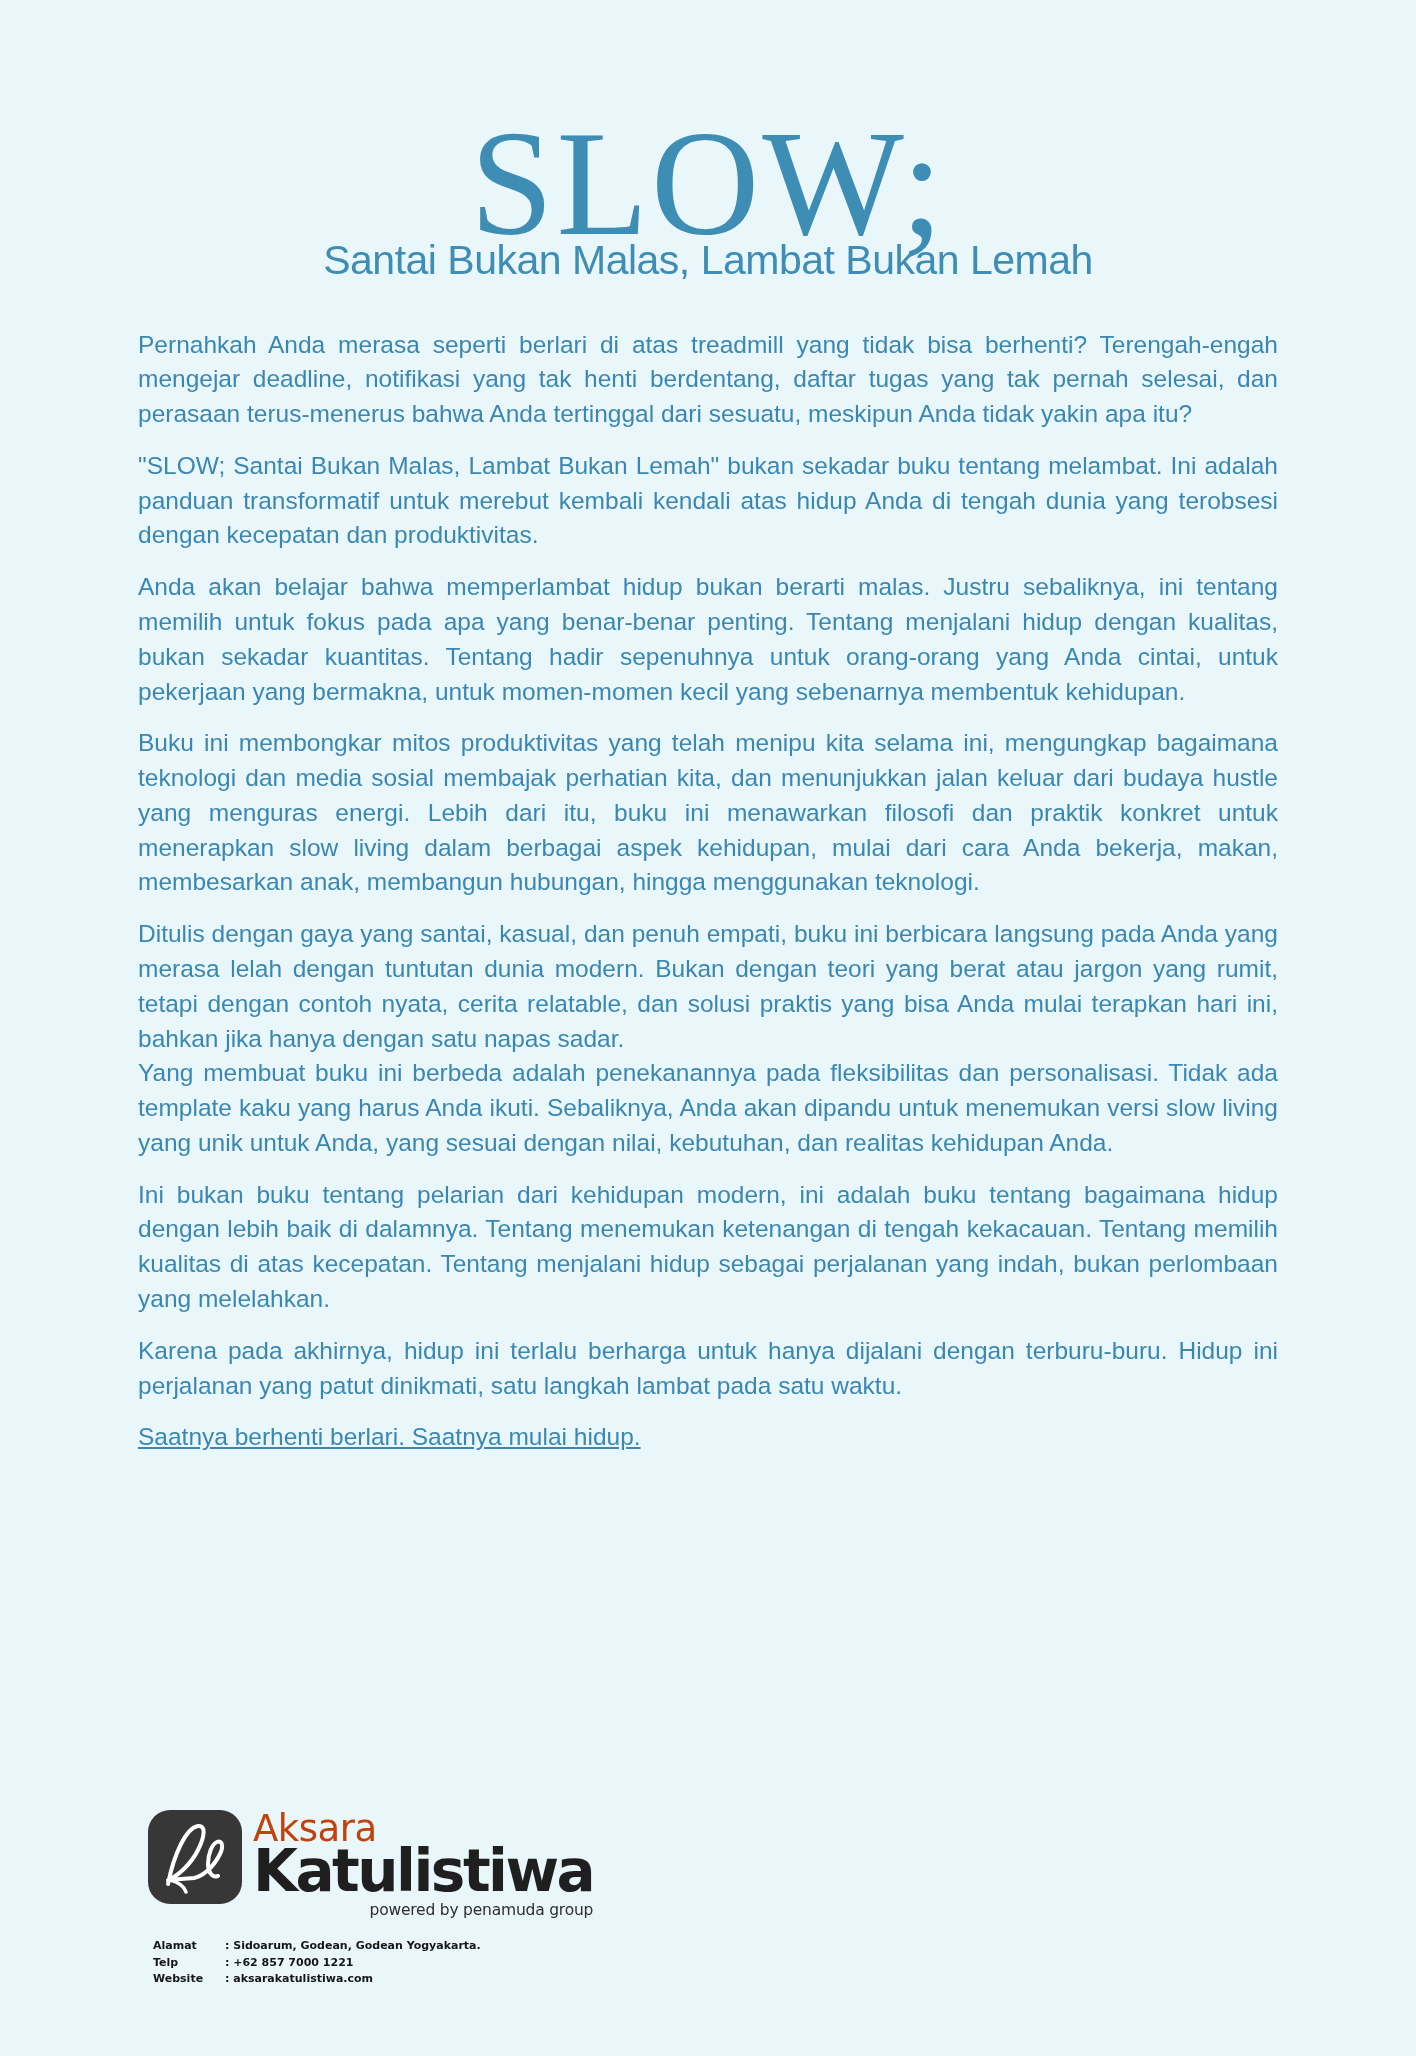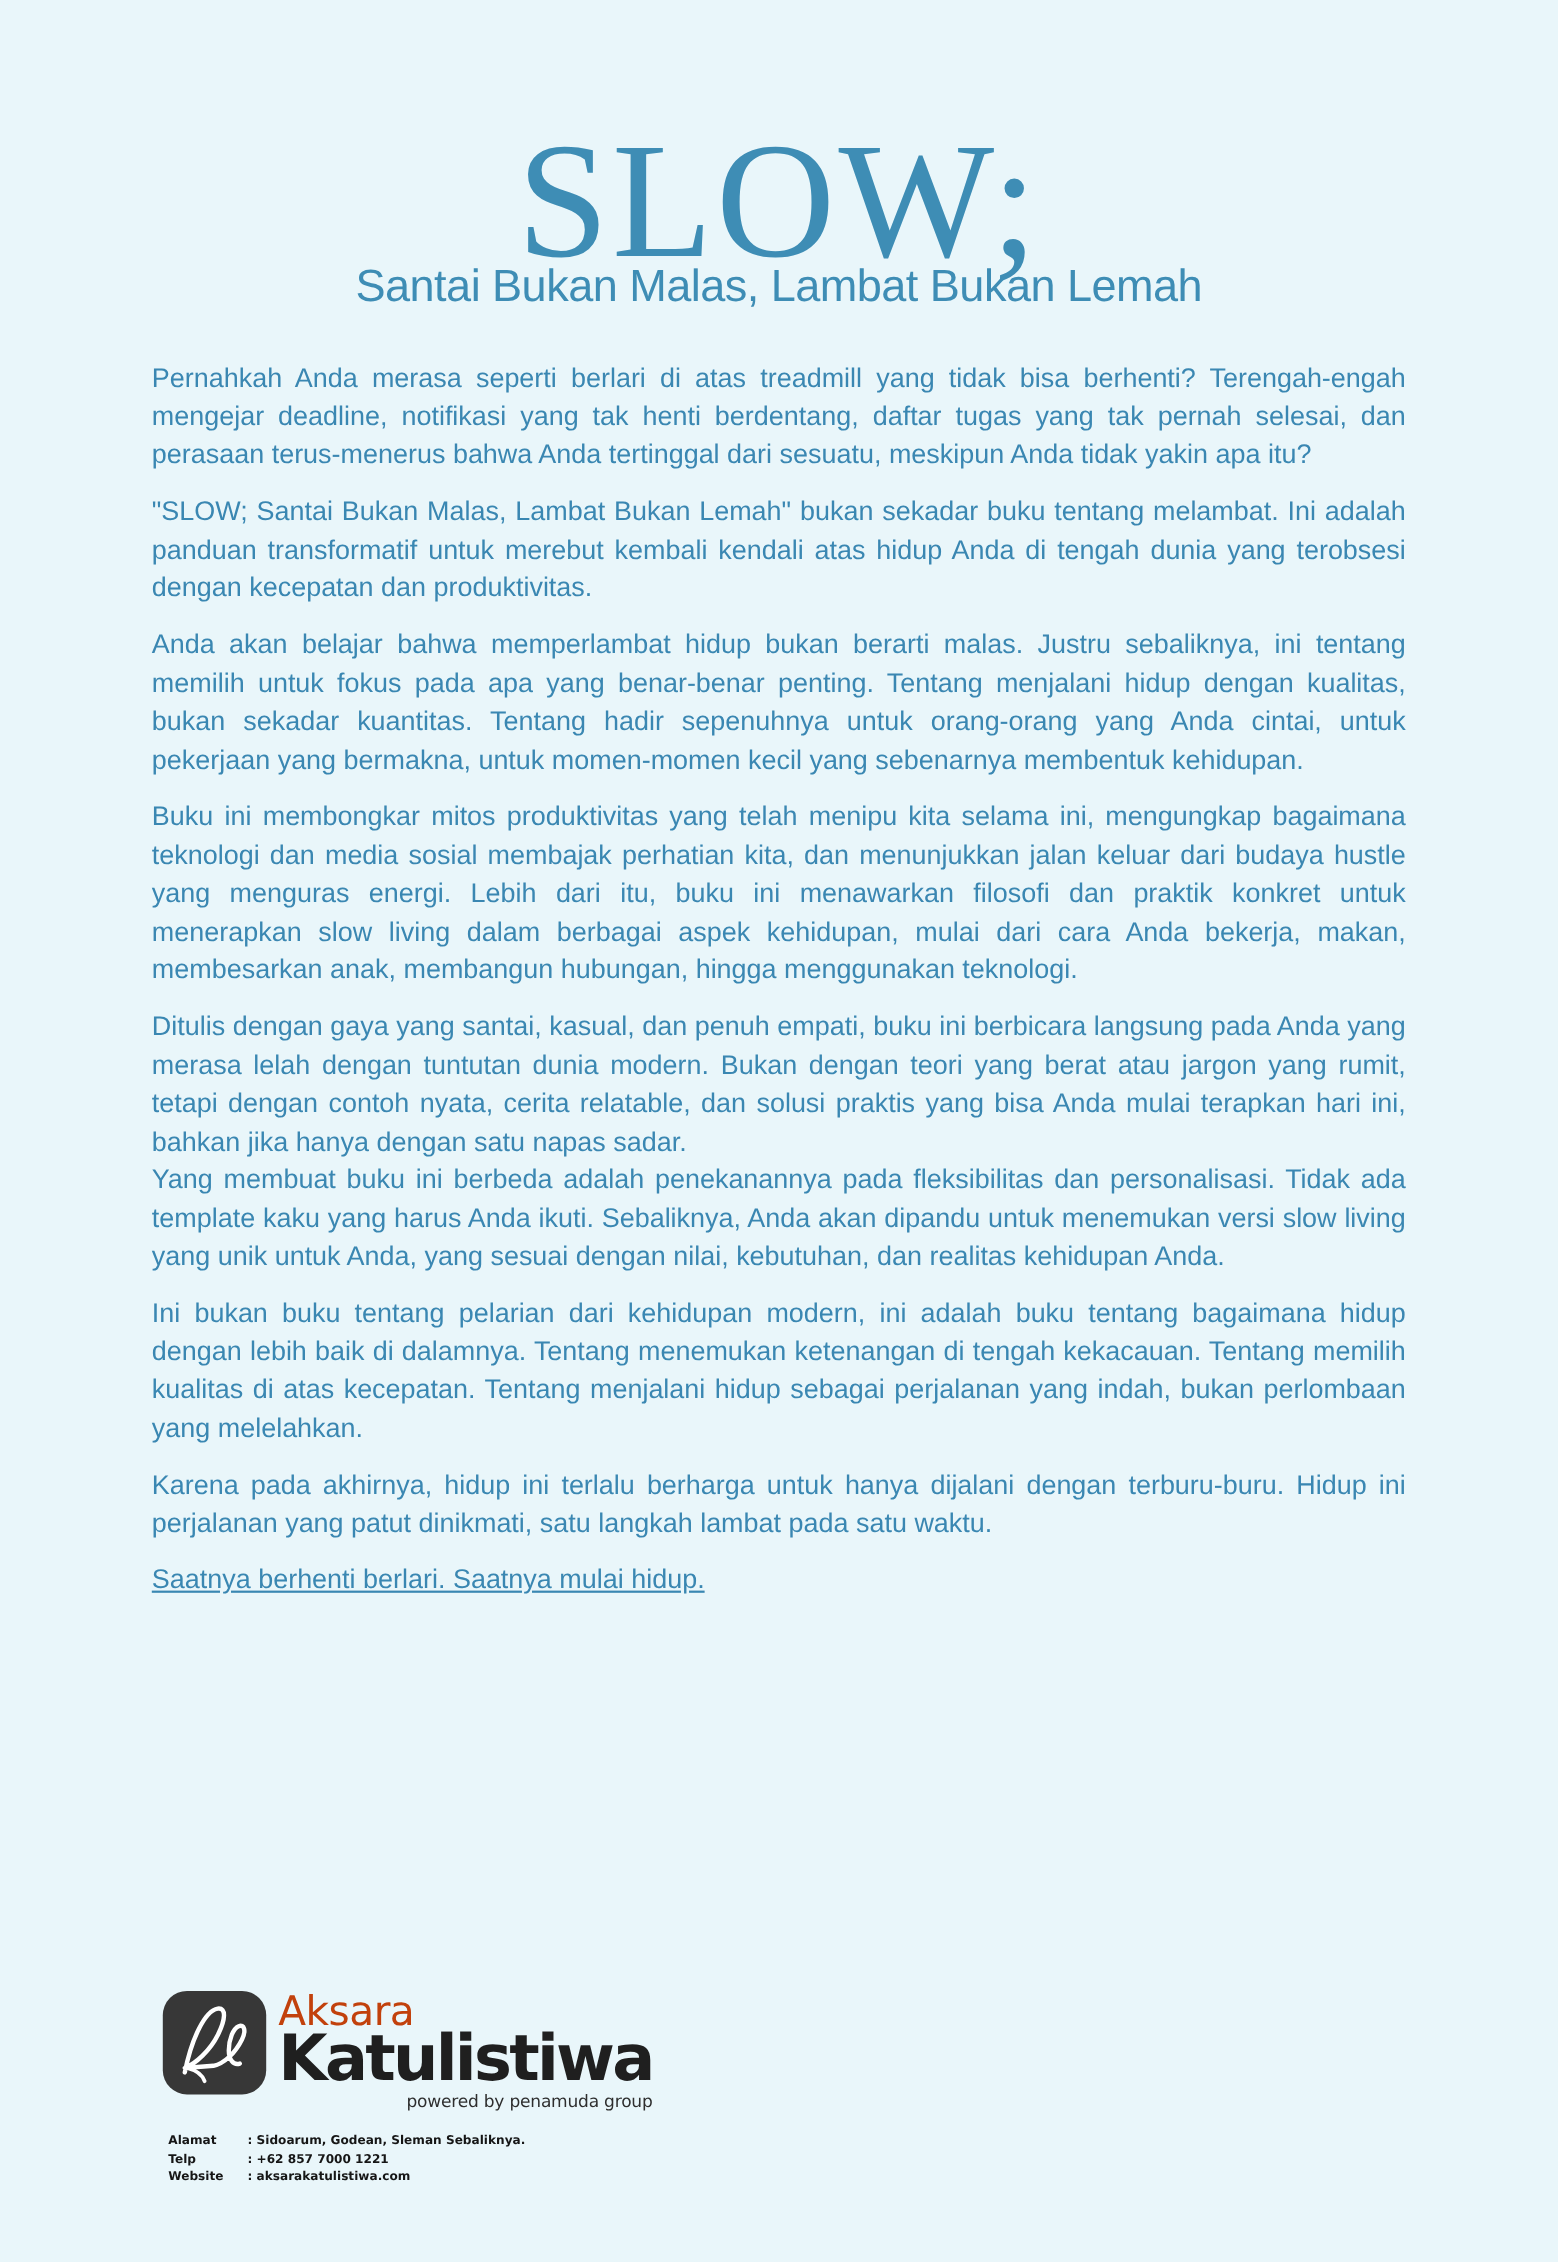--- a/index.html
+++ b/index.html
@@ -174,21 +174,21 @@
       <div class="logo-words">
         <div class="logo-aksara">Aksara</div>
         <div class="logo-katulistiwa">Katulistiwa</div>
         <div class="logo-powered">powered by penamuda group</div>
       </div>
     </div>
 
     <div class="contact">
       <div class="contact-row">
         <span class="contact-label">Alamat</span>
-        <span class="contact-value">: Sidoarum, Godean, Sleman Sebaliknya.</span>
+        <span class="contact-value">: Sidoarum, Godean, Godean Yogyakarta.</span>
       </div>
       <div class="contact-row">
         <span class="contact-label">Telp</span>
         <span class="contact-value">: +62 857 7000 1221</span>
       </div>
       <div class="contact-row">
         <span class="contact-label">Website</span>
         <span class="contact-value">: aksarakatulistiwa.com</span>
       </div>
     </div>

